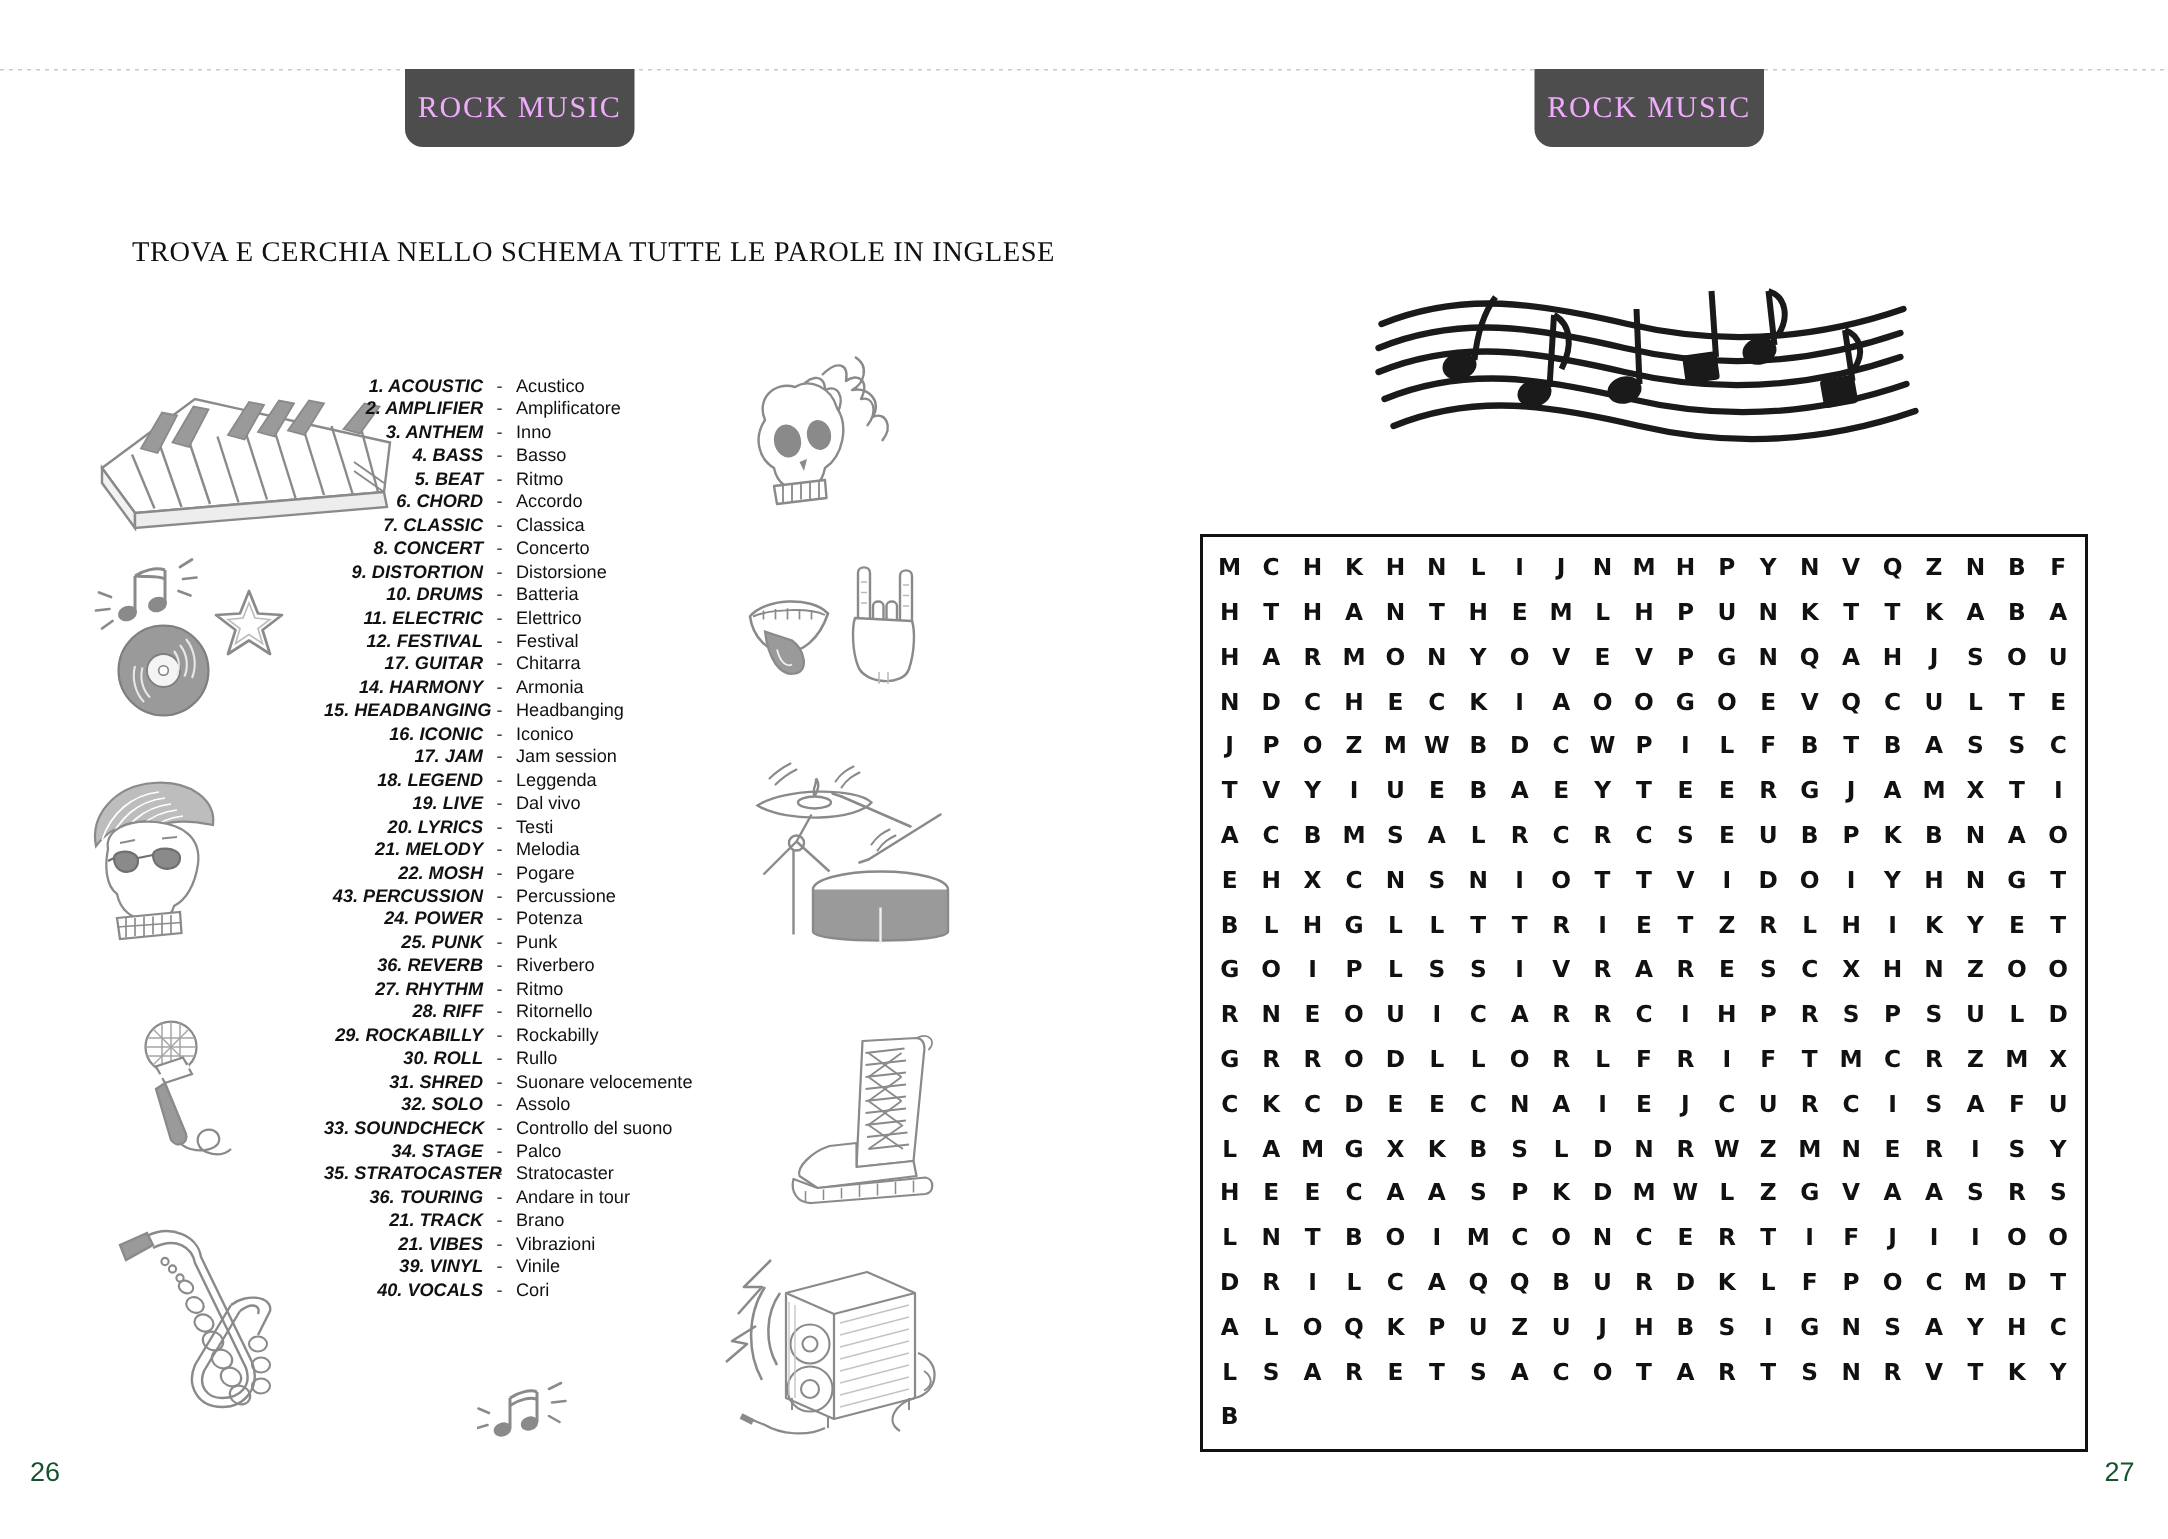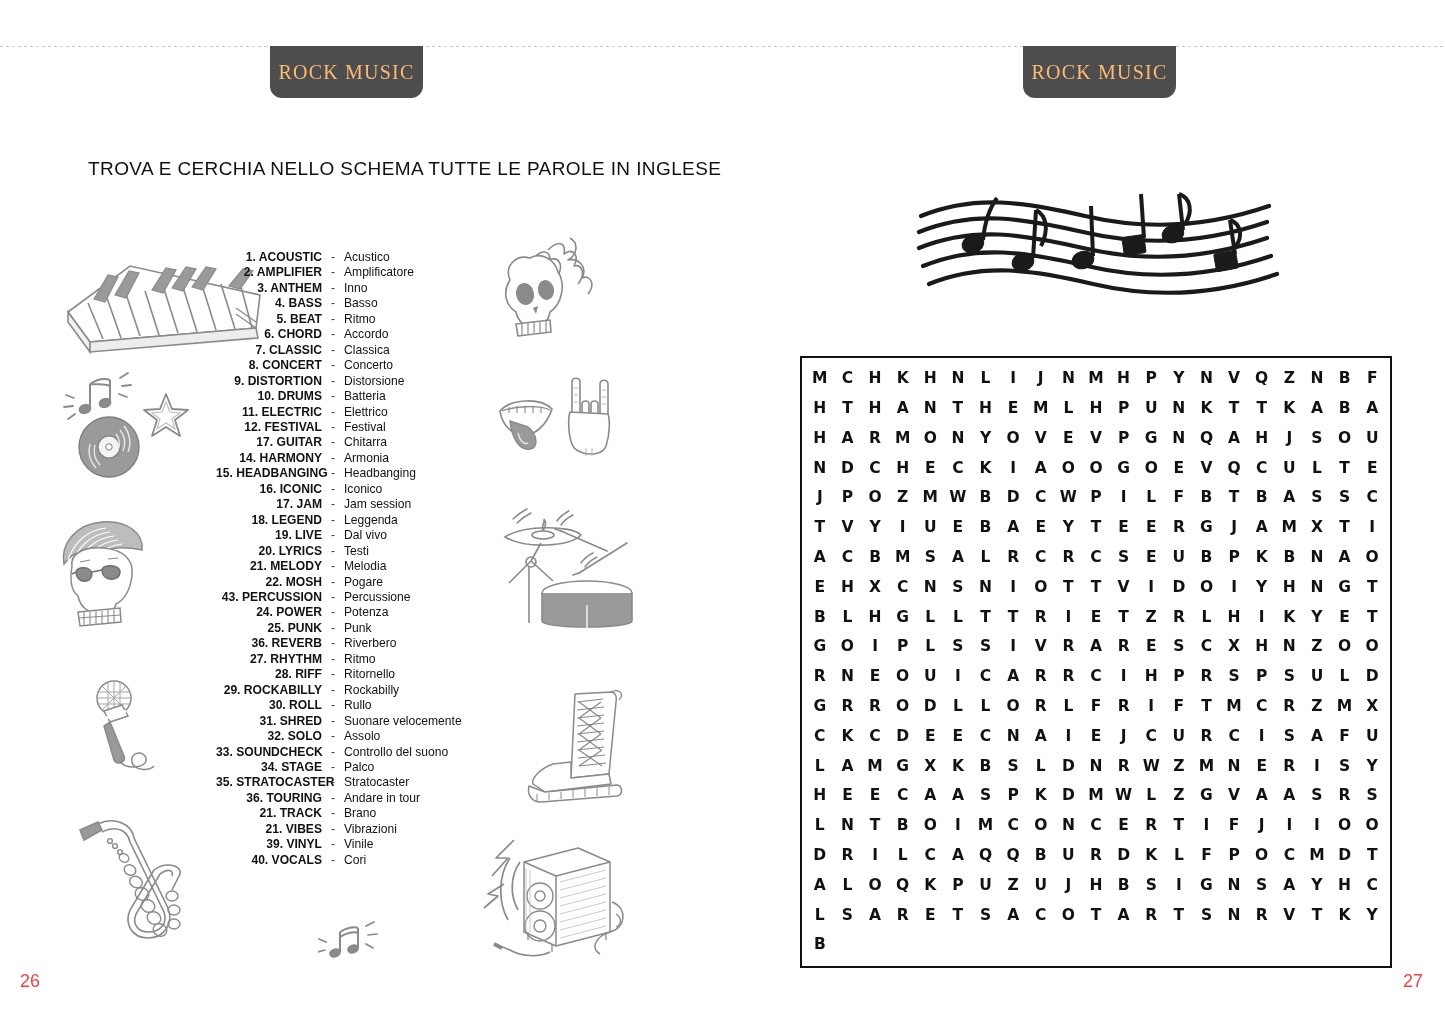--- a/index.html
+++ b/index.html
@@ -15,54 +15,55 @@
   
   .top-rule{
     position:absolute;left:0;top:46px;width:1445px;height:1px;
     background:repeating-linear-gradient(to right,#c9c9c9 0 3px,transparent 3px 6px);
   }
 
   
   .badge{
     position:absolute;top:46px;
     background:#4d4d4d;
-    color:#fdba74;
+    color:#f0abfc;
     border-radius:0 0 12px 12px;
     font-family:"Liberation Serif", serif;
     font-size:20px;
     letter-spacing:1.2px;
     display:flex;align-items:center;justify-content:center;
     height:52px;
   }
   .badge.left{left:270px;width:153px;}
   .badge.right{left:1023px;width:153px;}
 
   
   .instruction{
     position:absolute;left:88px;top:158px;
-    font-family:Liberation Sans, sans-serif;
+    font-family:Liberation Serif, serif;
     font-size:19px;
     letter-spacing:.4px;
     color:#111;
     white-space:nowrap;
   }
 
   
   .wordlist{
     position:absolute;left:216px;top:250px;
     width:300px;
     font-size:12.1px;
     line-height:15.45px;
     color:#111;
   }
   .wrow{display:flex;align-items:baseline;}
   .wnum{
     width:106px;text-align:right;
     font-weight:700;
     white-space:nowrap;
+    font-style:italic;
   }
   .wdash{width:22px;text-align:center;color:#333;}
   .wit{flex:1;white-space:nowrap;}
 
   
   .ill{position:absolute;}
   .ill svg{display:block;}
 
   
   .staff{position:absolute;left:905px;top:172px;}
@@ -88,21 +89,21 @@
     font-weight:700;
     color:#111;
     letter-spacing:0;
     line-height:1;
     font-family:"DejaVu Sans", sans-serif;
   }
 
   
   .pageno{
     position:absolute;bottom:34px;
-    font-size:18px;color:#ef4444;
+    font-size:18px;color:#14532d;
   }
   .pageno.l{left:20px;}
   .pageno.r{right:22px;}
 </style>
 </head>
 <body>
 
 <div class="page">
 
   <div class="top-rule"></div>

